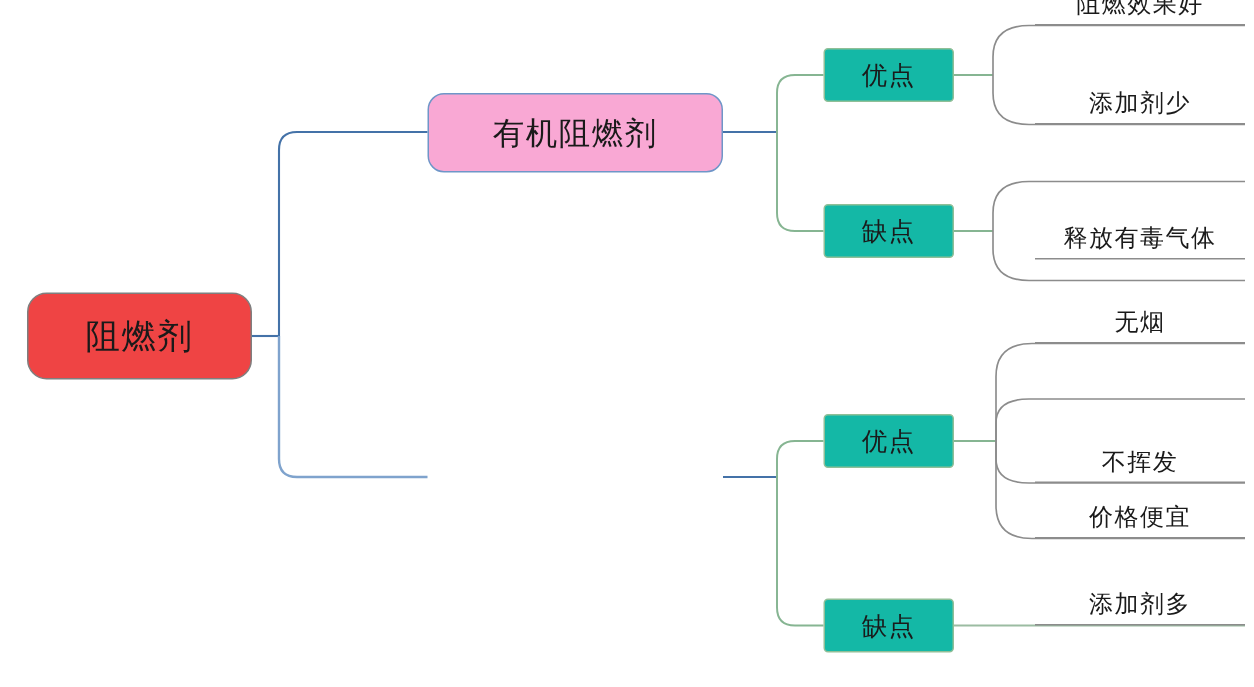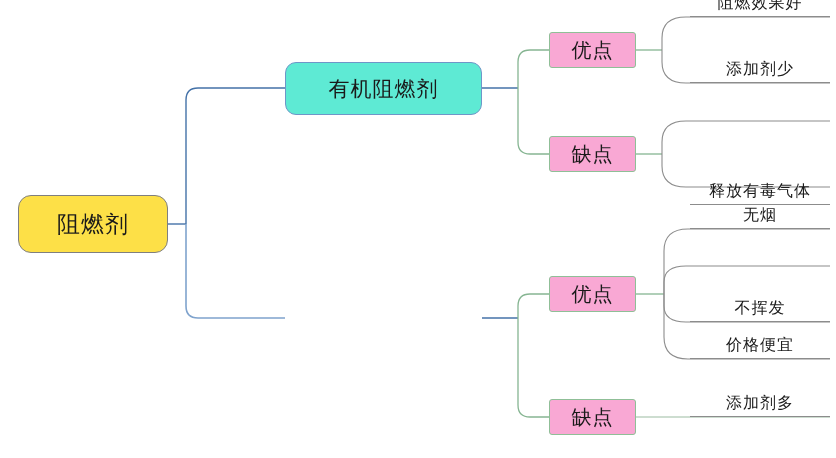--- a/index.html
+++ b/index.html
@@ -26,38 +26,38 @@
   .node {
     position: absolute;
     box-sizing: border-box;
     display: flex;
     align-items: center;
     justify-content: center;
     white-space: nowrap;
     color: #1a1a1a;
   }
   .node-root {
-    background: #fde047;
+    background: #ef4444;
     border: 1.4px solid #7f7f7f;
     border-radius: 13px;
     font-size: 23px;
     letter-spacing: 1px;
   }
   .node-cat {
-    background: #5eead4;
+    background: #f9a8d4;
     border: 1.4px solid #6f96c8;
     border-radius: 11px;
     font-size: 21px;
     letter-spacing: 1px;
   }
   .node-sub {
-    background: #f9a8d4;
+    background: #14b8a6;
     border: 1.3px solid #8fbf97;
     border-radius: 3px;
-    font-size: 20px;
+    font-size: 17px;
     letter-spacing: 1px;
   }
   .leaf {
     position: absolute;
     box-sizing: border-box;
     display: flex;
     align-items: flex-end;
     justify-content: center;
     white-space: nowrap;
     font-size: 16px;
@@ -127,21 +127,21 @@
     <span>优点</span>
   </div>
 
   <div class="node node-sub" style="left:549px; top:399px; width:87px; height:36px;">
     <span>缺点</span>
   </div>
 
   <div class="leaf" style="left:690px; top:-4px; width:140px; height:21px;">阻燃效果好</div>
   <div class="leaf" style="left:690px; top:62px; width:140px; height:21px;">添加剂少</div>
 
-  <div class="leaf" style="left:690px; top:184px; width:140px; height:21px;text-align:right;">释放有毒气体</div>
+  <div class="leaf" style="left:690px; top:152px; width:140px; height:21px;text-align:right;">释放有毒气体</div>
 
   <div class="leaf" style="left:690px; top:208px; width:140px; height:21px;">无烟</div>
   <div class="leaf" style="left:690px; top:338px; width:140px; height:21px;">价格便宜</div>
   <div class="leaf" style="left:690px; top:301px; width:140px; height:21px;">不挥发</div>
 
   <div class="leaf" style="left:690px; top:396px; width:140px; height:21px;">添加剂多</div>
 
 </div>
 
 </body></html>

